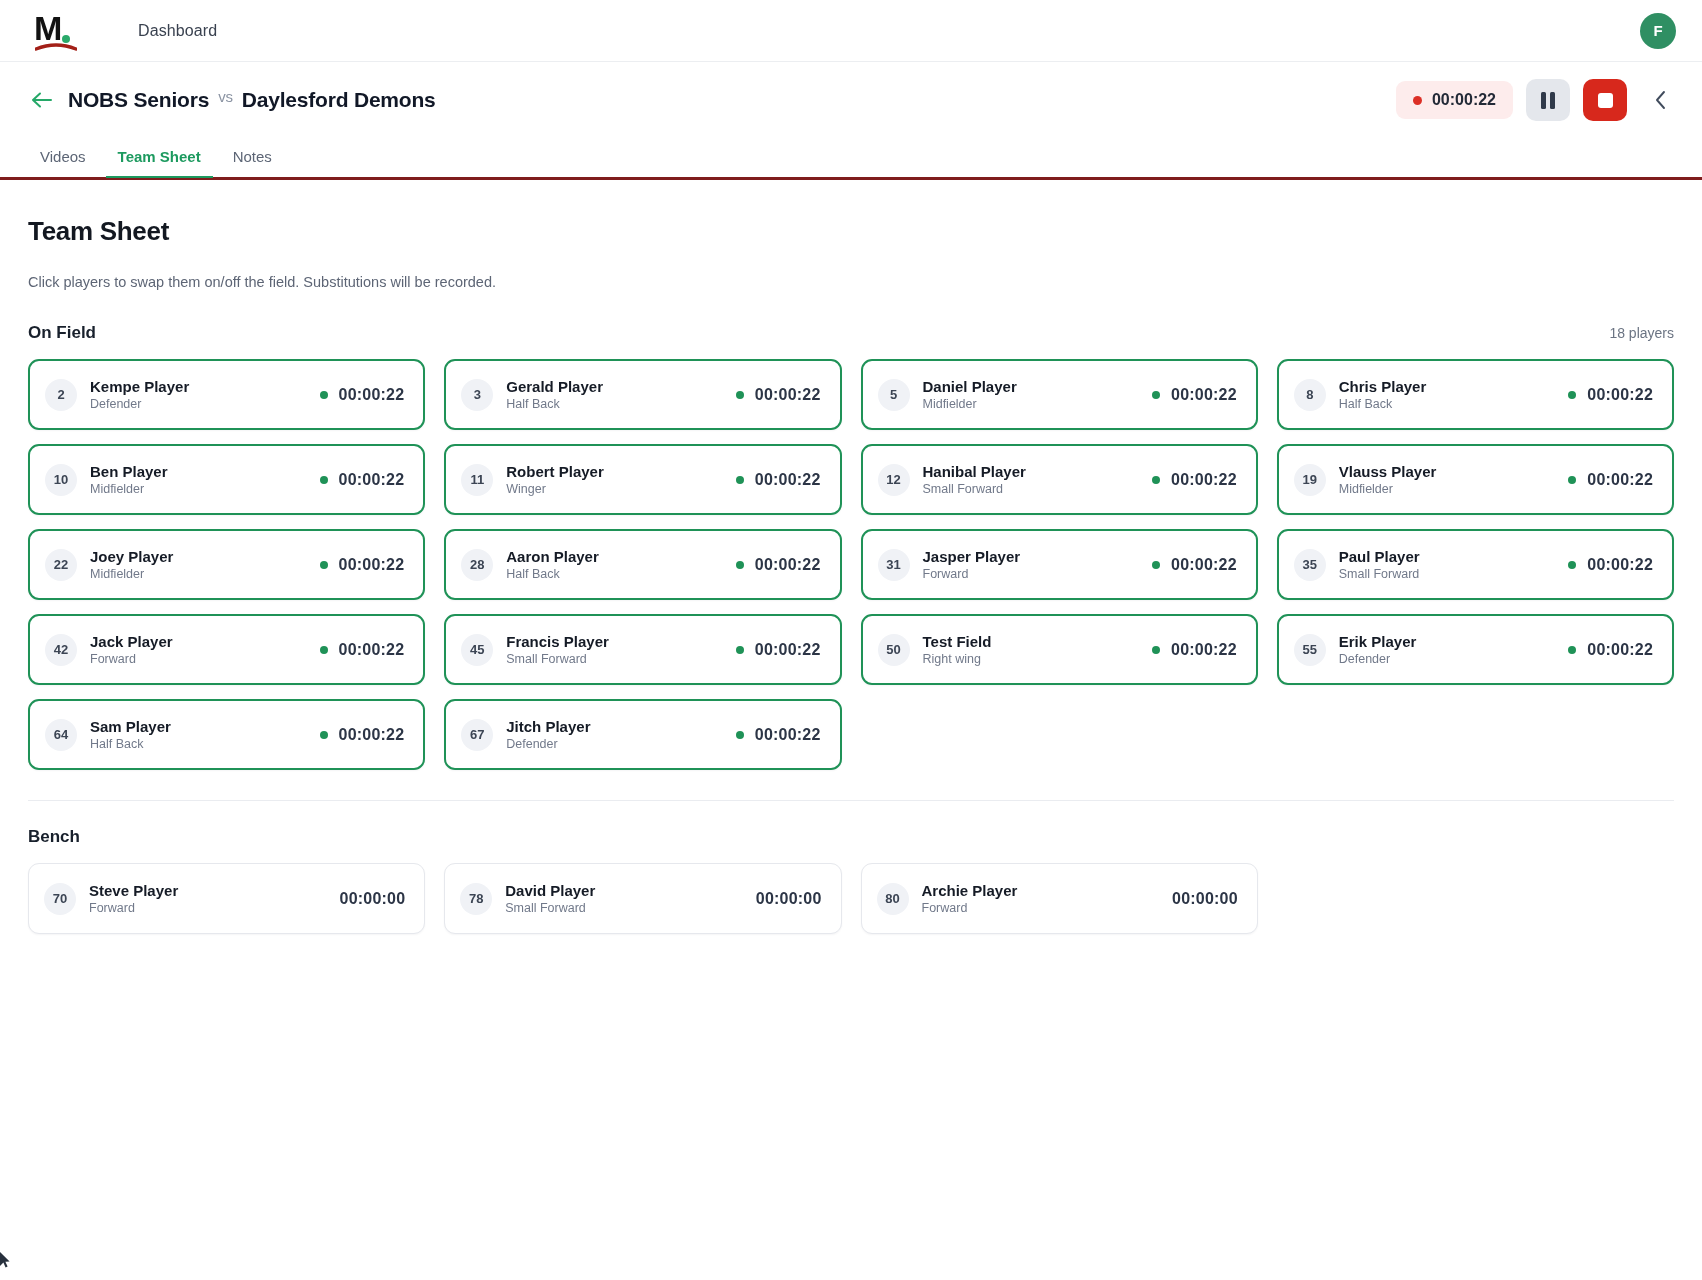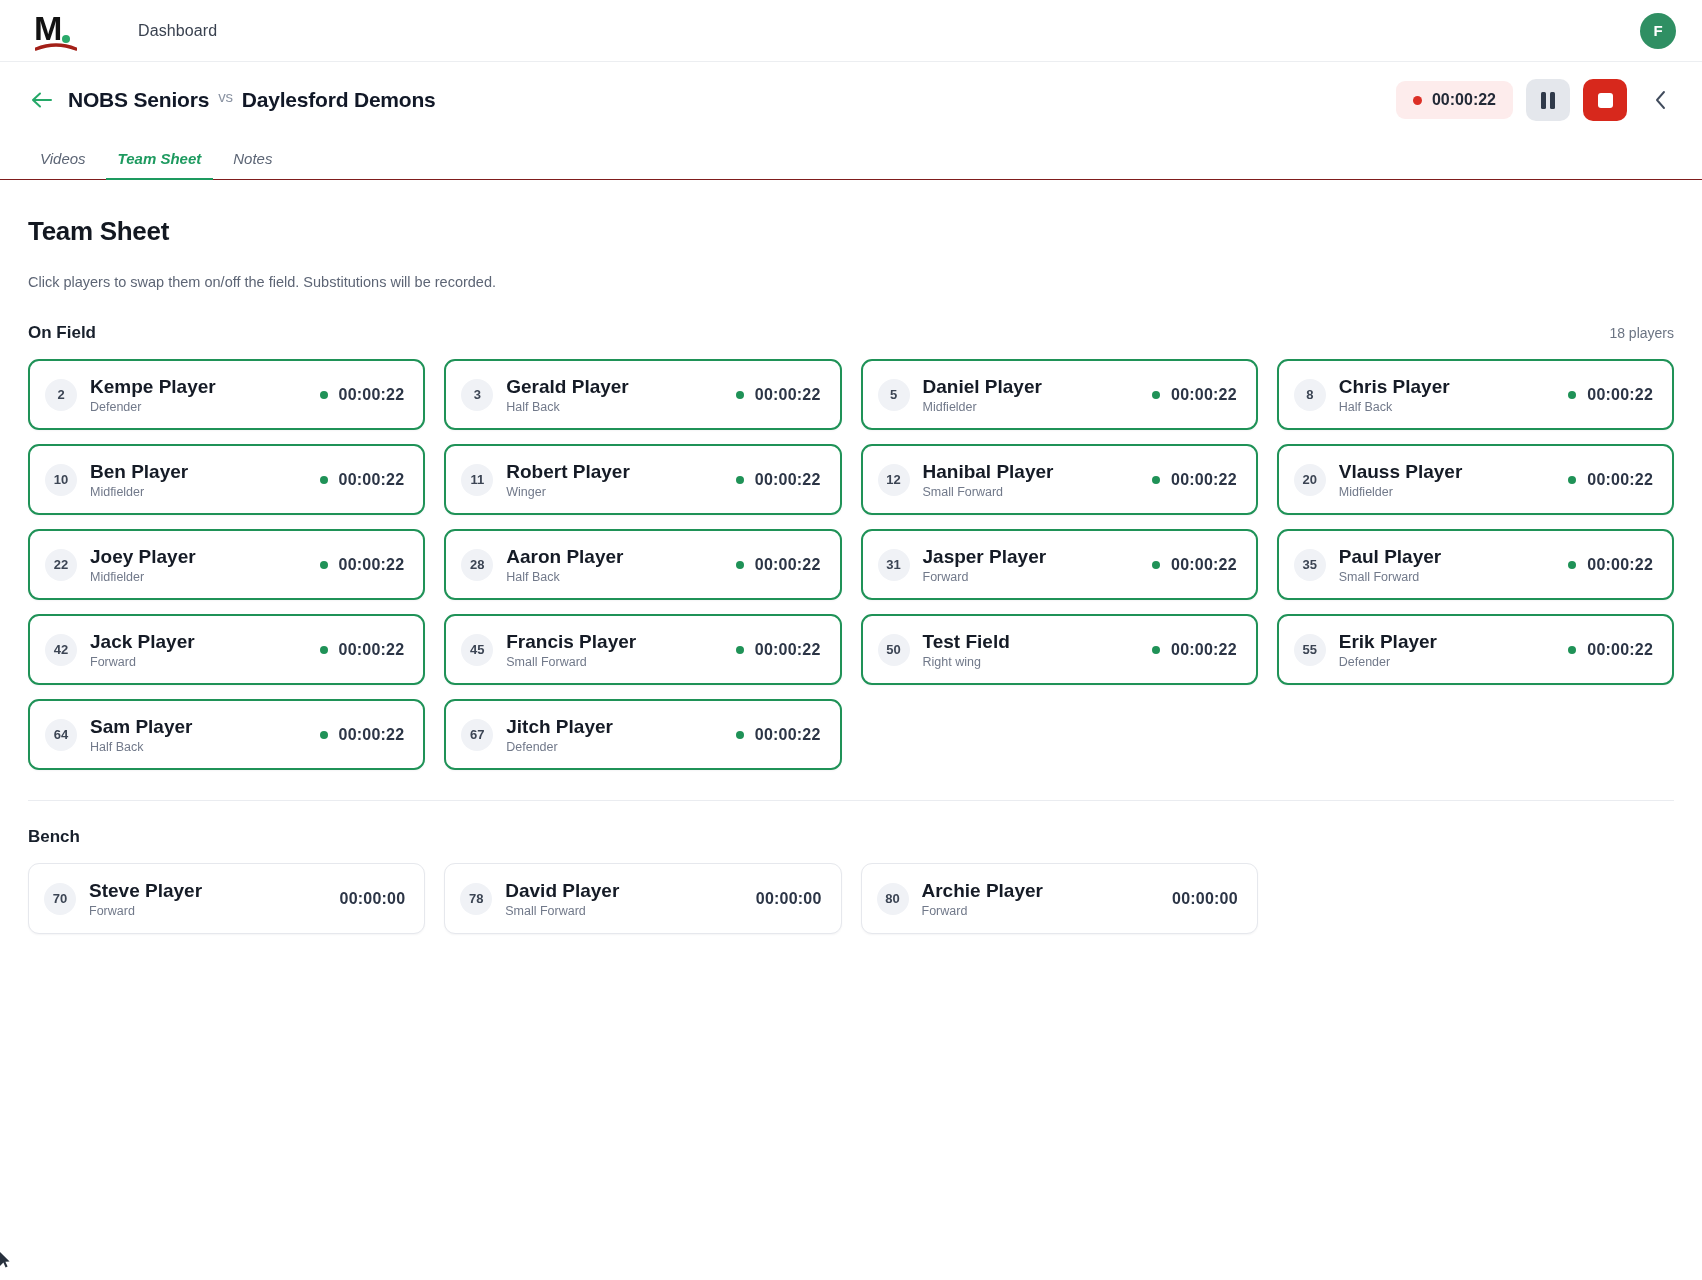--- a/index.html
+++ b/index.html
@@ -187,23 +187,22 @@
     cursor: pointer;
     margin-left: 6px;
   }
 
   
   .tabs {
     display: flex;
     align-items: flex-end;
     gap: 8px;
     padding: 0 28px;
-    border-bottom: 1px solid #7f1d1d;
+    border-bottom: 3px solid #7f1d1d;
     height: 42px;
-    font-style: italic;
   }
   .tab {
     font-size: 15px;
     color: #5c6575;
     padding: 0 12px 11px 12px;
     cursor: pointer;
     border-bottom: 2.5px solid transparent;
     position: relative;
     top: 1px;
   }
@@ -285,21 +284,21 @@
     flex: 0 0 auto;
   }
   .p-info {
     margin-left: 13px;
     display: flex;
     flex-direction: column;
     gap: 2px;
     min-width: 0;
   }
   .p-name {
-    font-size: 19px;
+    font-size: 15px;
     font-weight: 600;
     color: #151b26;
     white-space: nowrap;
   }
   .p-pos {
     font-size: 12.5px;
     color: #71798a;
     white-space: nowrap;
   }
   .p-spacer { flex: 1; }
@@ -487,21 +486,21 @@
           <div class="p-name">Hanibal Player</div>
           <div class="p-pos">Small Forward</div>
         </div>
         <div class="p-spacer"></div>
         <div class="p-right">
           <span class="live-dot"></span>
           <div class="p-time">00:00:22</div>
         </div>
       </div>
       <div class="player-card on">
-        <div class="num-badge">20</div>
+        <div class="num-badge">19</div>
         <div class="p-info">
           <div class="p-name">Vlauss Player</div>
           <div class="p-pos">Midfielder</div>
         </div>
         <div class="p-spacer"></div>
         <div class="p-right">
           <span class="live-dot"></span>
           <div class="p-time">00:00:22</div>
         </div>
       </div>

